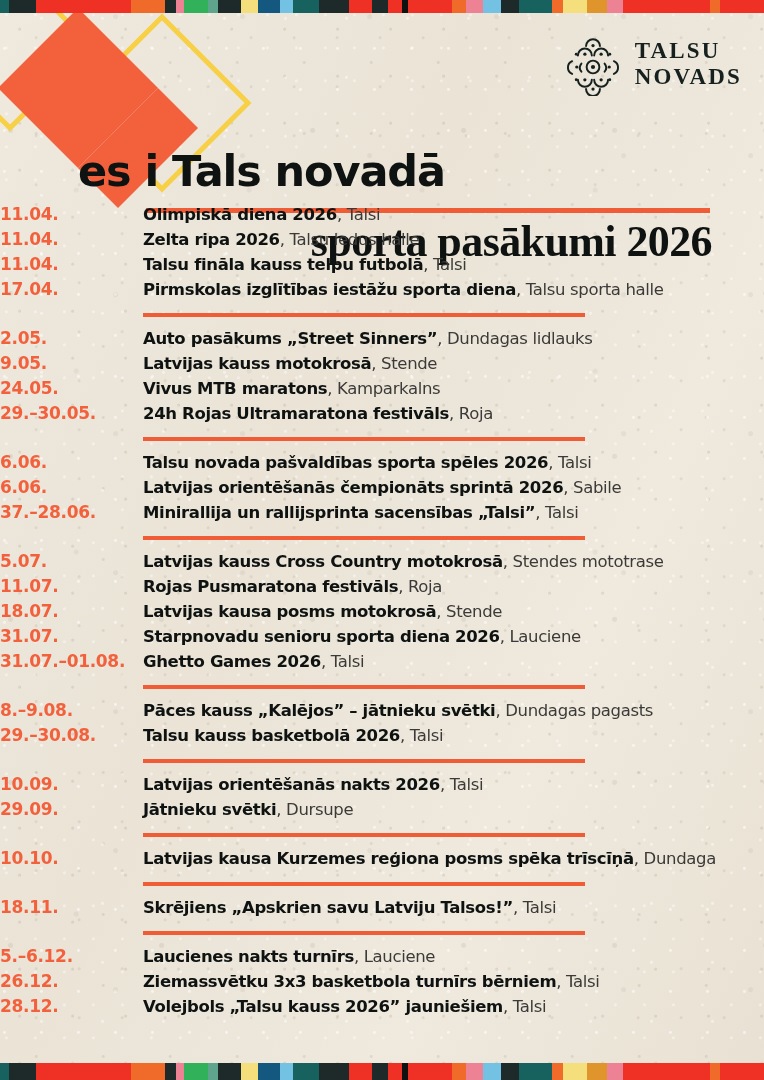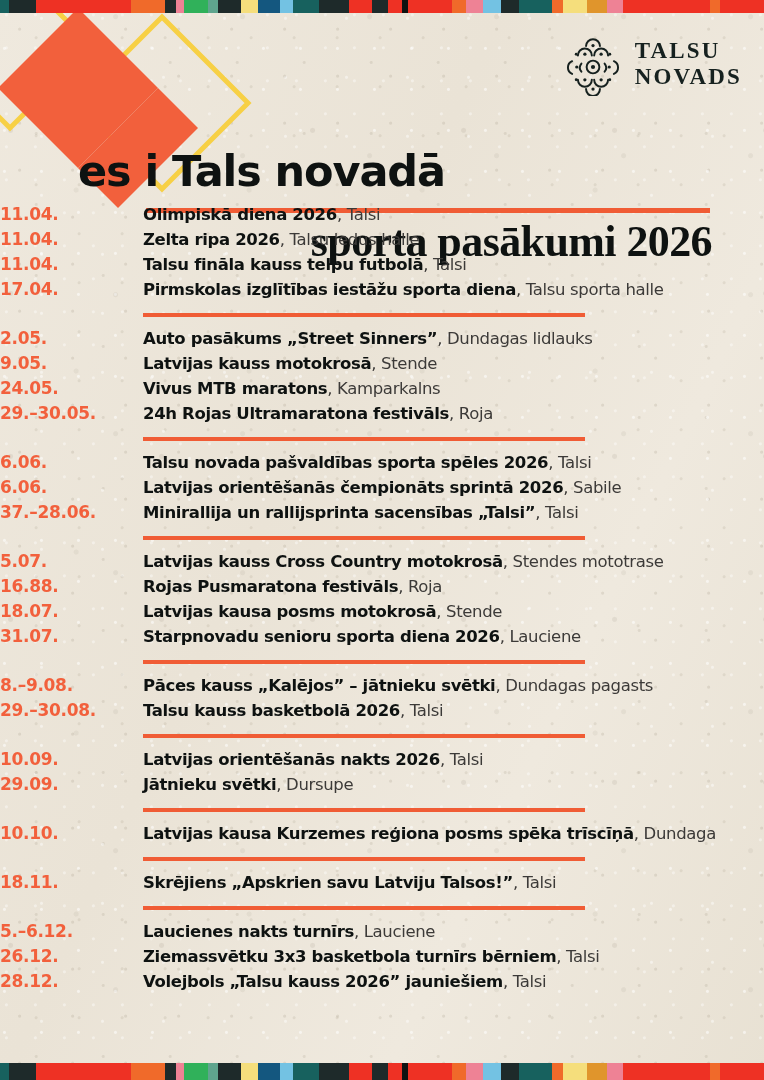--- a/index.html
+++ b/index.html
@@ -231,30 +231,34 @@
           <div class="event"><b>Minirallija un rallijsprinta sacensības „Talsi”</b><span>, Talsi</span></div>
         </div>
       </div>
       <div class="divider"></div>
       <div class="group">
         <div class="row">
           <div class="date">5.07.</div>
           <div class="event"><b>Latvijas kauss Cross Country motokrosā</b><span>, Stendes mototrase</span></div>
         </div>
         <div class="row">
-          <div class="date">16.88.</div>
+          <div class="date">11.07.</div>
           <div class="event"><b>Rojas Pusmaratona festivāls</b><span>, Roja</span></div>
         </div>
         <div class="row">
           <div class="date">18.07.</div>
           <div class="event"><b>Latvijas kausa posms motokrosā</b><span>, Stende</span></div>
         </div>
         <div class="row">
           <div class="date">31.07.</div>
           <div class="event"><b>Starpnovadu senioru sporta diena 2026</b><span>, Lauciene</span></div>
+        </div>
+        <div class="row">
+          <div class="date">31.07.–01.08.</div>
+          <div class="event"><b>Ghetto Games 2026</b><span>, Talsi</span></div>
         </div>
       </div>
       <div class="divider"></div>
       <div class="group">
         <div class="row">
           <div class="date">8.–9.08.</div>
           <div class="event"><b>Pāces kauss „Kalējos” – jātnieku svētki</b><span>, Dundagas pagasts</span></div>
         </div>
         <div class="row">
           <div class="date">29.–30.08.</div>

